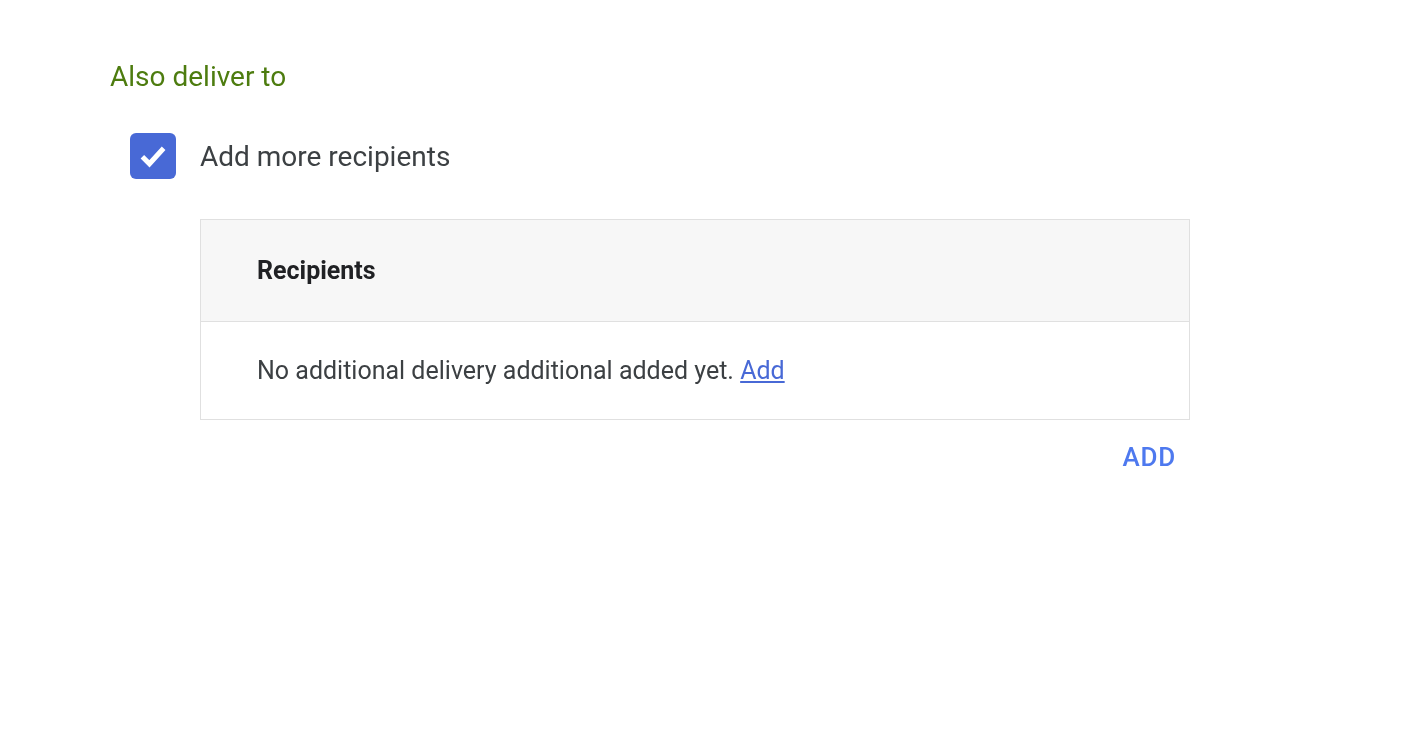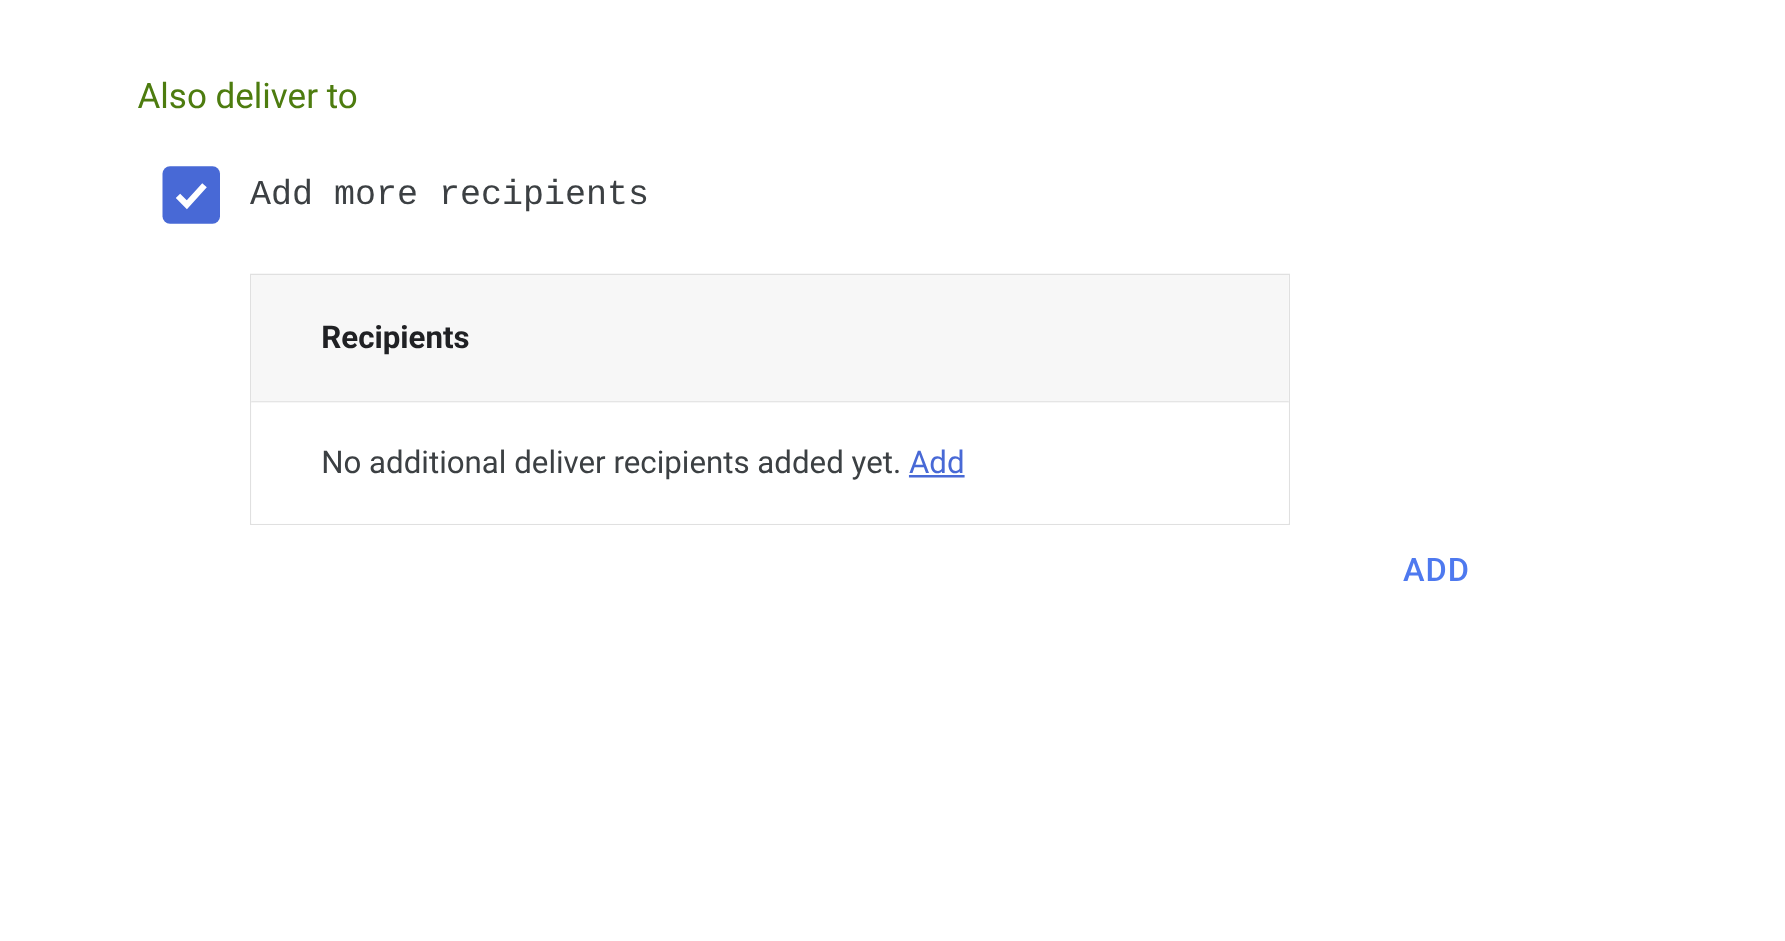--- a/index.html
+++ b/index.html
@@ -20,21 +20,20 @@
       font-weight: 400;
       color: #4d7c0f;
       margin-bottom: 40px;
     }
     .checkbox-row {
       display: flex;
       align-items: center;
       gap: 24px;
       margin-left: 20px;
       margin-bottom: 40px;
-      font-family: Liberation Mono, monospace;
     }
     .checkbox {
       width: 46px;
       height: 46px;
       background: #4869d6;
       border-radius: 6px;
       display: flex;
       align-items: center;
       justify-content: center;
       cursor: pointer;
@@ -47,21 +46,21 @@
       stroke-width: 3.5;
       fill: none;
     }
     .checkbox-label {
       font-size: 28px;
       font-weight: 400;
       color: #3c4043;
     }
     .recipients-table {
       margin-left: 90px;
-      width: 832px;
+      width: 990px;
       border: 1px solid #e0e0e0;
     }
     .recipients-header {
       background: #f7f7f7;
       border-bottom: 1px solid #e0e0e0;
       padding: 36px 56px;
     }
     .recipients-header-title {
       font-size: 25px;
       font-weight: 700;
@@ -113,19 +112,19 @@
     </svg>
   </div>
   <span class="checkbox-label">Add more recipients</span>
 </div>
 
 <div class="recipients-table">
   <div class="recipients-header">
     <span class="recipients-header-title">Recipients</span>
   </div>
   <div class="recipients-body">
-    <span class="empty-text">No additional deliver recipients added yet. </span><a class="inline-add-link">Add</a>
+    <span class="empty-text">No additional delivery additional added yet. </span><a class="inline-add-link">Add</a>
   </div>
 </div>
 
 <div class="footer-row">
   <button class="footer-add-button">ADD</button>
 </div>
 
 </body></html>

